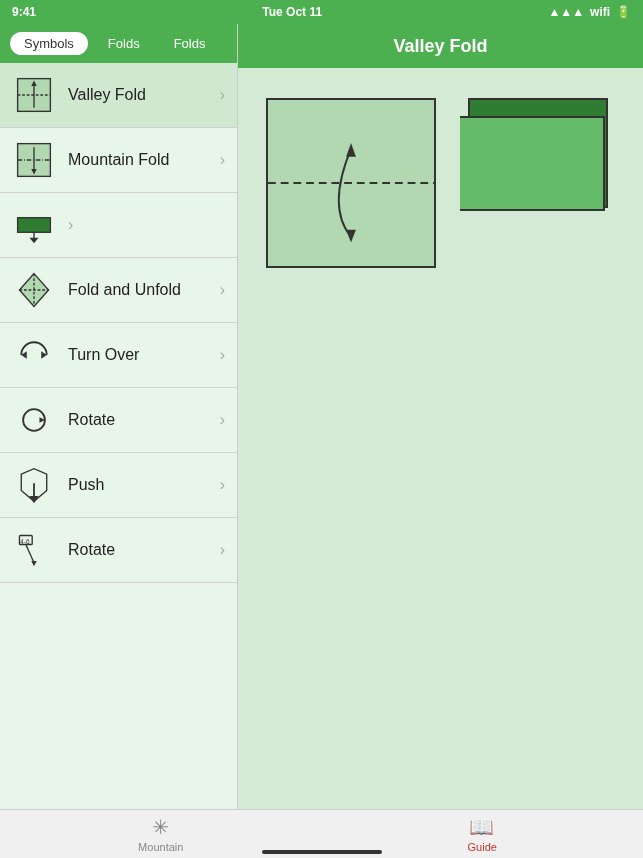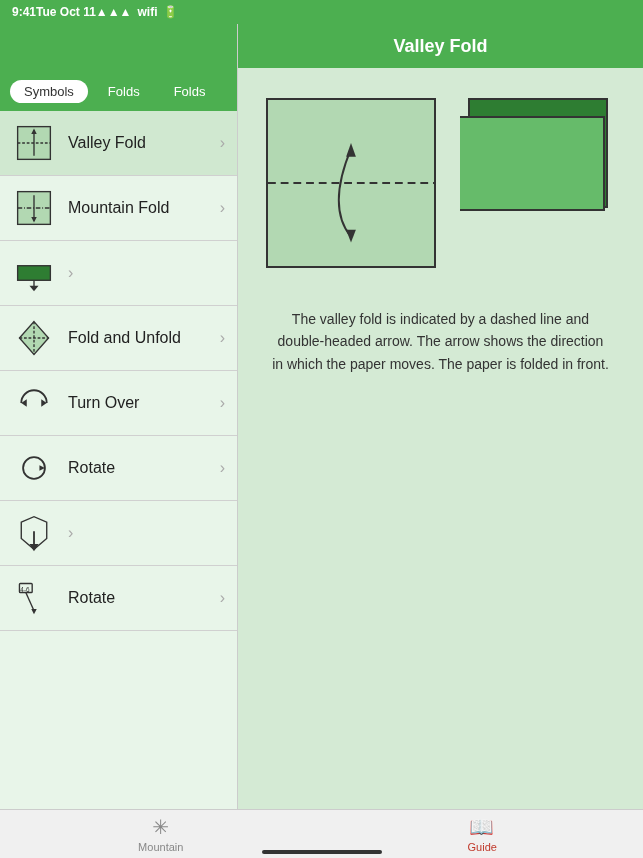--- a/index.html
+++ b/index.html
@@ -11,21 +11,21 @@
       overflow: hidden;
       position: relative;
     }
 
     
     .status-bar {
       background: #4caf50;
       height: 24px;
       display: flex;
       align-items: center;
-      justify-content: flex-start;
+      justify-content: space-between;
       padding: 0 12px;
       color: white;
       font-size: 12px;
       font-weight: 600;
     }
     .status-right {
       display: flex;
       gap: 6px;
       align-items: center;
     }
@@ -54,21 +54,20 @@
     }
     .tab-btn {
       border-radius: 16px;
       padding: 4px 14px;
       font-size: 13px;
       font-weight: 500;
       border: none;
       cursor: pointer;
       color: white;
       background: transparent;
-      margin-top: 48px;
     }
     .tab-btn.active {
       background: white;
       color: #333;
     }
 
     
     .sidebar-list {
       flex: 1;
       overflow-y: auto;
@@ -347,20 +346,21 @@
       </div>
 
       <div class="sidebar-item">
         <div class="item-icon">
           <svg class="icon-svg" viewBox="0 0 44 44">
             <path d="M8,10 L22,4 L36,10 L36,28 L22,40 L8,28 Z" fill="none" stroke="#333" stroke-width="1.5"></path>
             <line x1="22" y1="20" x2="22" y2="36" stroke="#333" stroke-width="2"></line>
             <polygon points="17,34 27,34 22,42" fill="#333"></polygon>
           </svg>
         </div>
+        <span class="item-label">Push</span>
         <span class="item-chevron">›</span>
       </div>
 
       <div class="sidebar-item">
         <div class="item-icon">
           <svg class="icon-svg" viewBox="0 0 44 44">
             <rect x="6" y="6" width="14" height="10" rx="1" fill="none" stroke="#333" stroke-width="1.5"></rect>
             <text x="7" y="15" font-size="7" fill="#333">4-6</text>
             <line x1="13" y1="16" x2="22" y2="36" stroke="#333" stroke-width="1.5"></line>
             <polygon points="19,34 25,34 22,40" fill="#333"></polygon>
@@ -389,21 +389,20 @@
         </svg>
       </div>
 
       <div class="diagram-right">
         <div class="fold-paper-back"></div>
         <div class="fold-paper-front"></div>
       </div>
 
     </div>
 
-    <div class="description">The valley fold is indicated by a dashed line and double-headed arrow. The arrow shows the direction in which the paper moves. The paper is folded in front.</div>
 
   </div>
 </div>
 
 <div class="bottom-tab-bar">
   <div class="bottom-tab">
     <span class="bottom-tab-icon">✳</span>
     <span>Mountain</span>
   </div>
   <div class="bottom-tab active">

